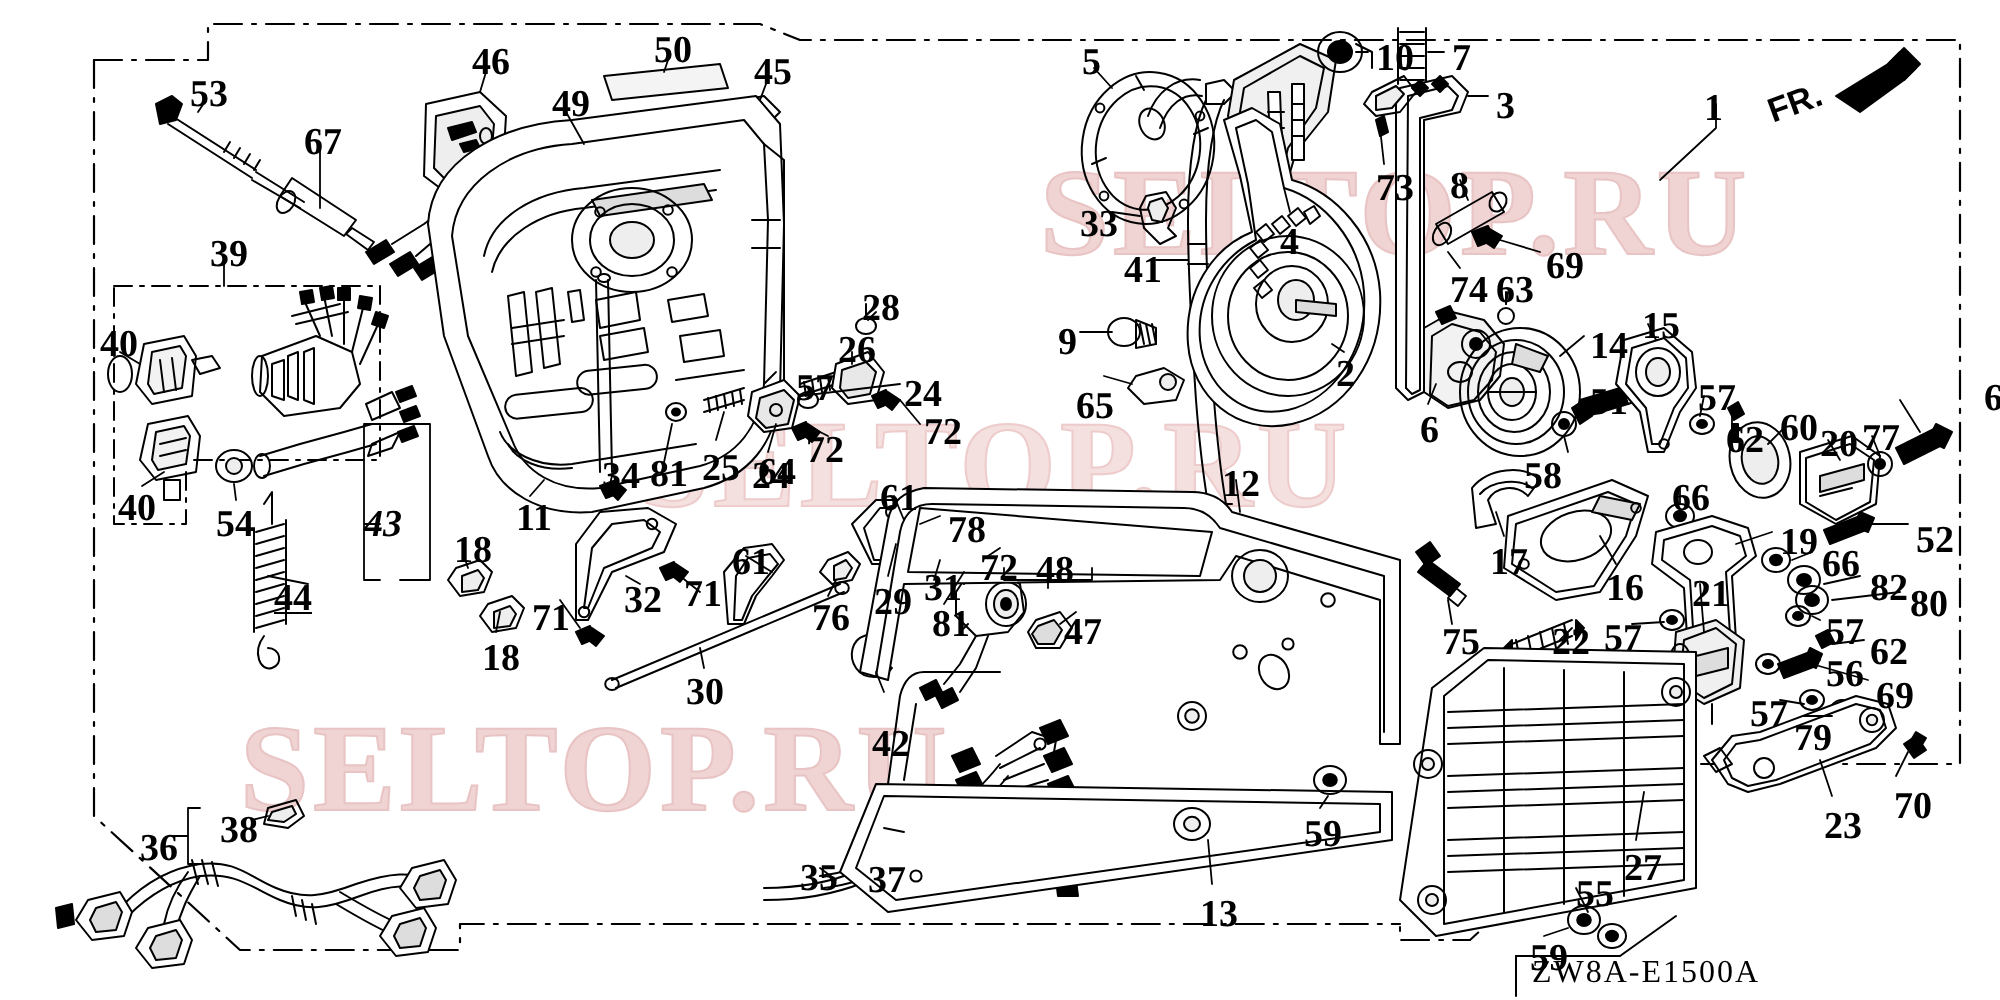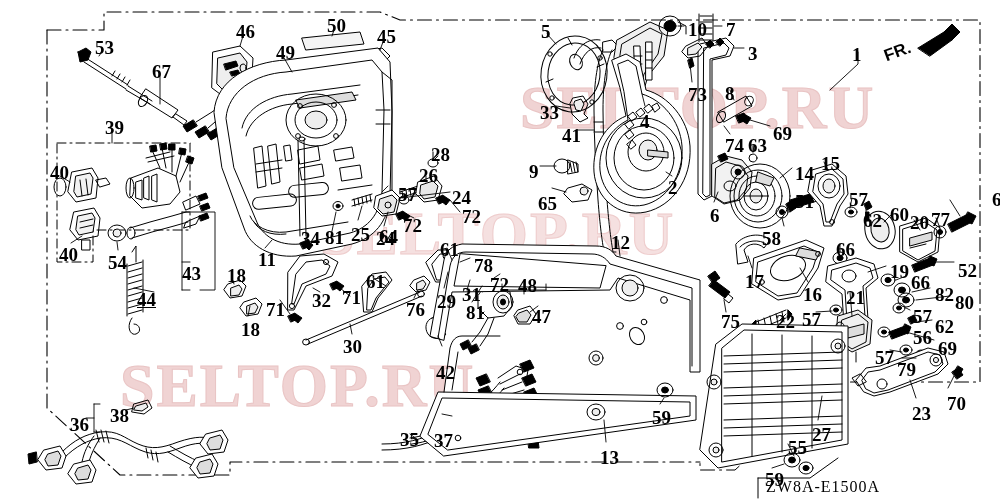--- a/index.html
+++ b/index.html
@@ -801,21 +801,21 @@
       <div class="lbl big" style="left: 95px; top: 38px;">53</div>
       <div class="lbl big" style="left: 152px; top: 62px;">67</div>
       <div class="lbl big" style="left: 236px; top: 22px;">46</div>
       <div class="lbl big" style="left: 276px; top: 43px;">49</div>
       <div class="lbl big" style="left: 327px; top: 16px;">50</div>
       <div class="lbl big" style="left: 377px; top: 27px;">45</div>
       <div class="lbl big" style="left: 105px; top: 118px;">39</div>
       <div class="lbl big" style="left: 50px; top: 163px;">40</div>
       <div class="lbl big" style="left: 59px; top: 245px;">40</div>
       <div class="lbl big" style="left: 108px; top: 253px;">54</div>
-      <div class="lbl big" style="left: 182px; top: 264px;">43</div>
+      <div class="lbl big" style="left: 182px; top: 253px; font-style: italic;">43</div>
       <div class="lbl big" style="left: 137px; top: 290px; text-decoration: underline;">44</div>
       <div class="lbl big" style="left: 258px; top: 250px;">11</div>
       <div class="lbl big" style="left: 227px; top: 266px;">18</div>
       <div class="lbl big" style="left: 241px; top: 320px;">18</div>
       <div class="lbl big" style="left: 266px; top: 300px;">71</div>
       <div class="lbl big" style="left: 312px; top: 291px;">32</div>
       <div class="lbl big" style="left: 342px; top: 288px;">71</div>
       <div class="lbl big" style="left: 343px; top: 337px;">30</div>
       <div class="lbl big" style="left: 301px; top: 229px;">34</div>
       <div class="lbl big" style="left: 325px; top: 228px;">81</div>

